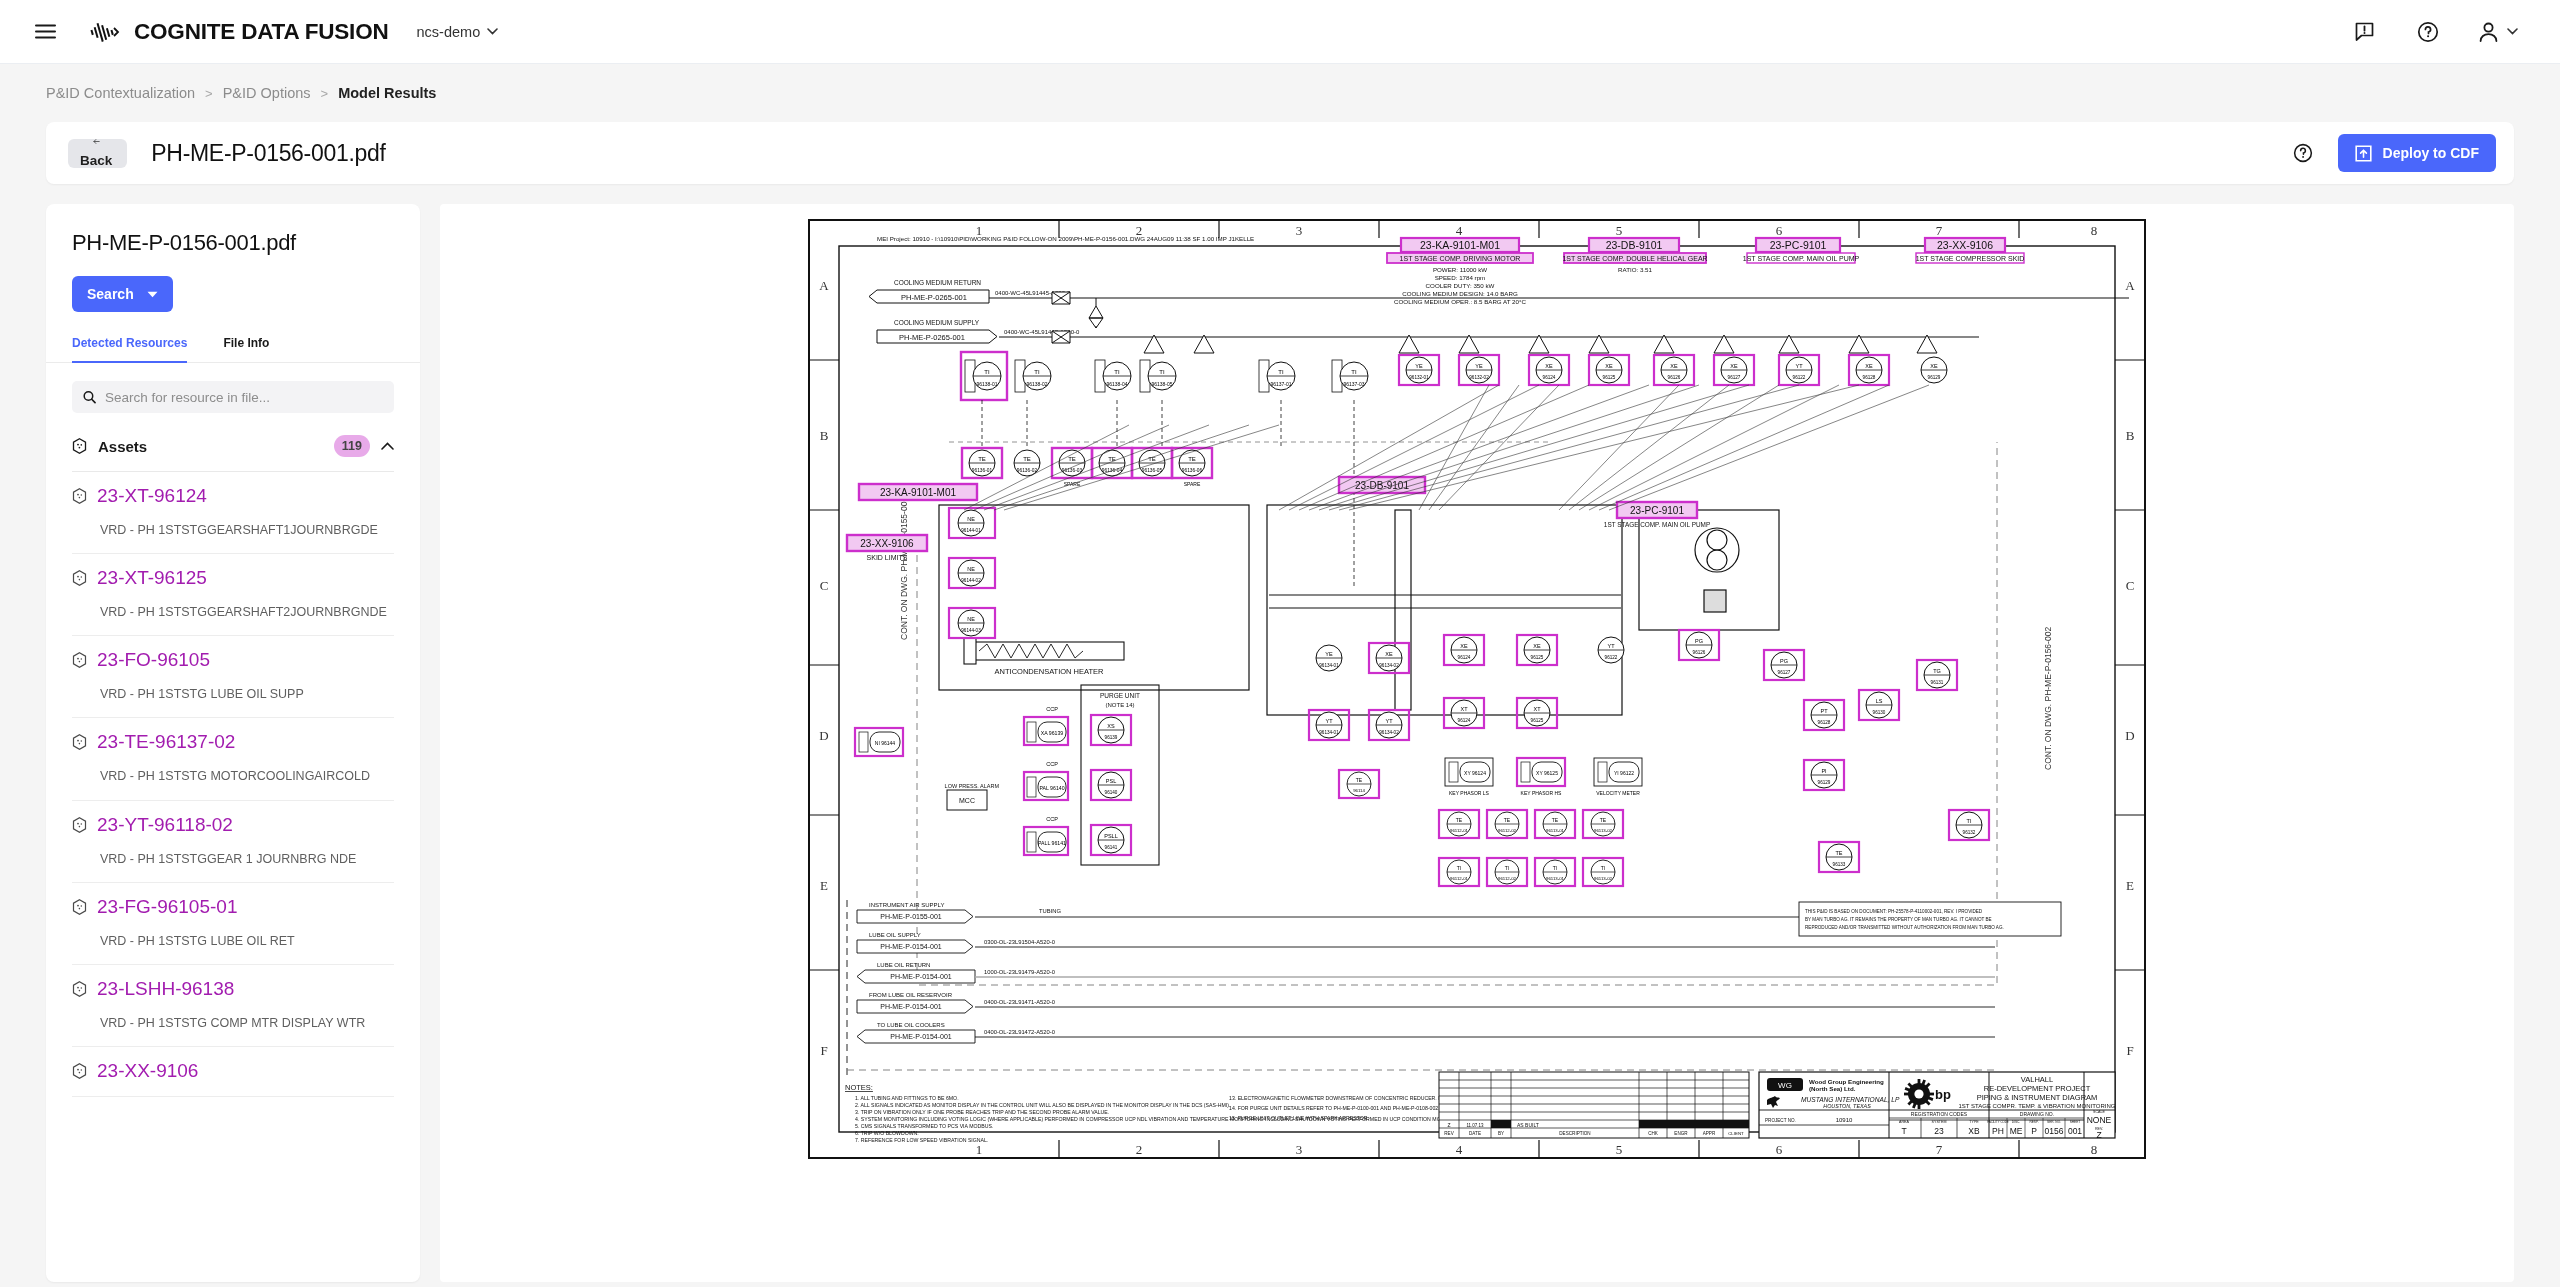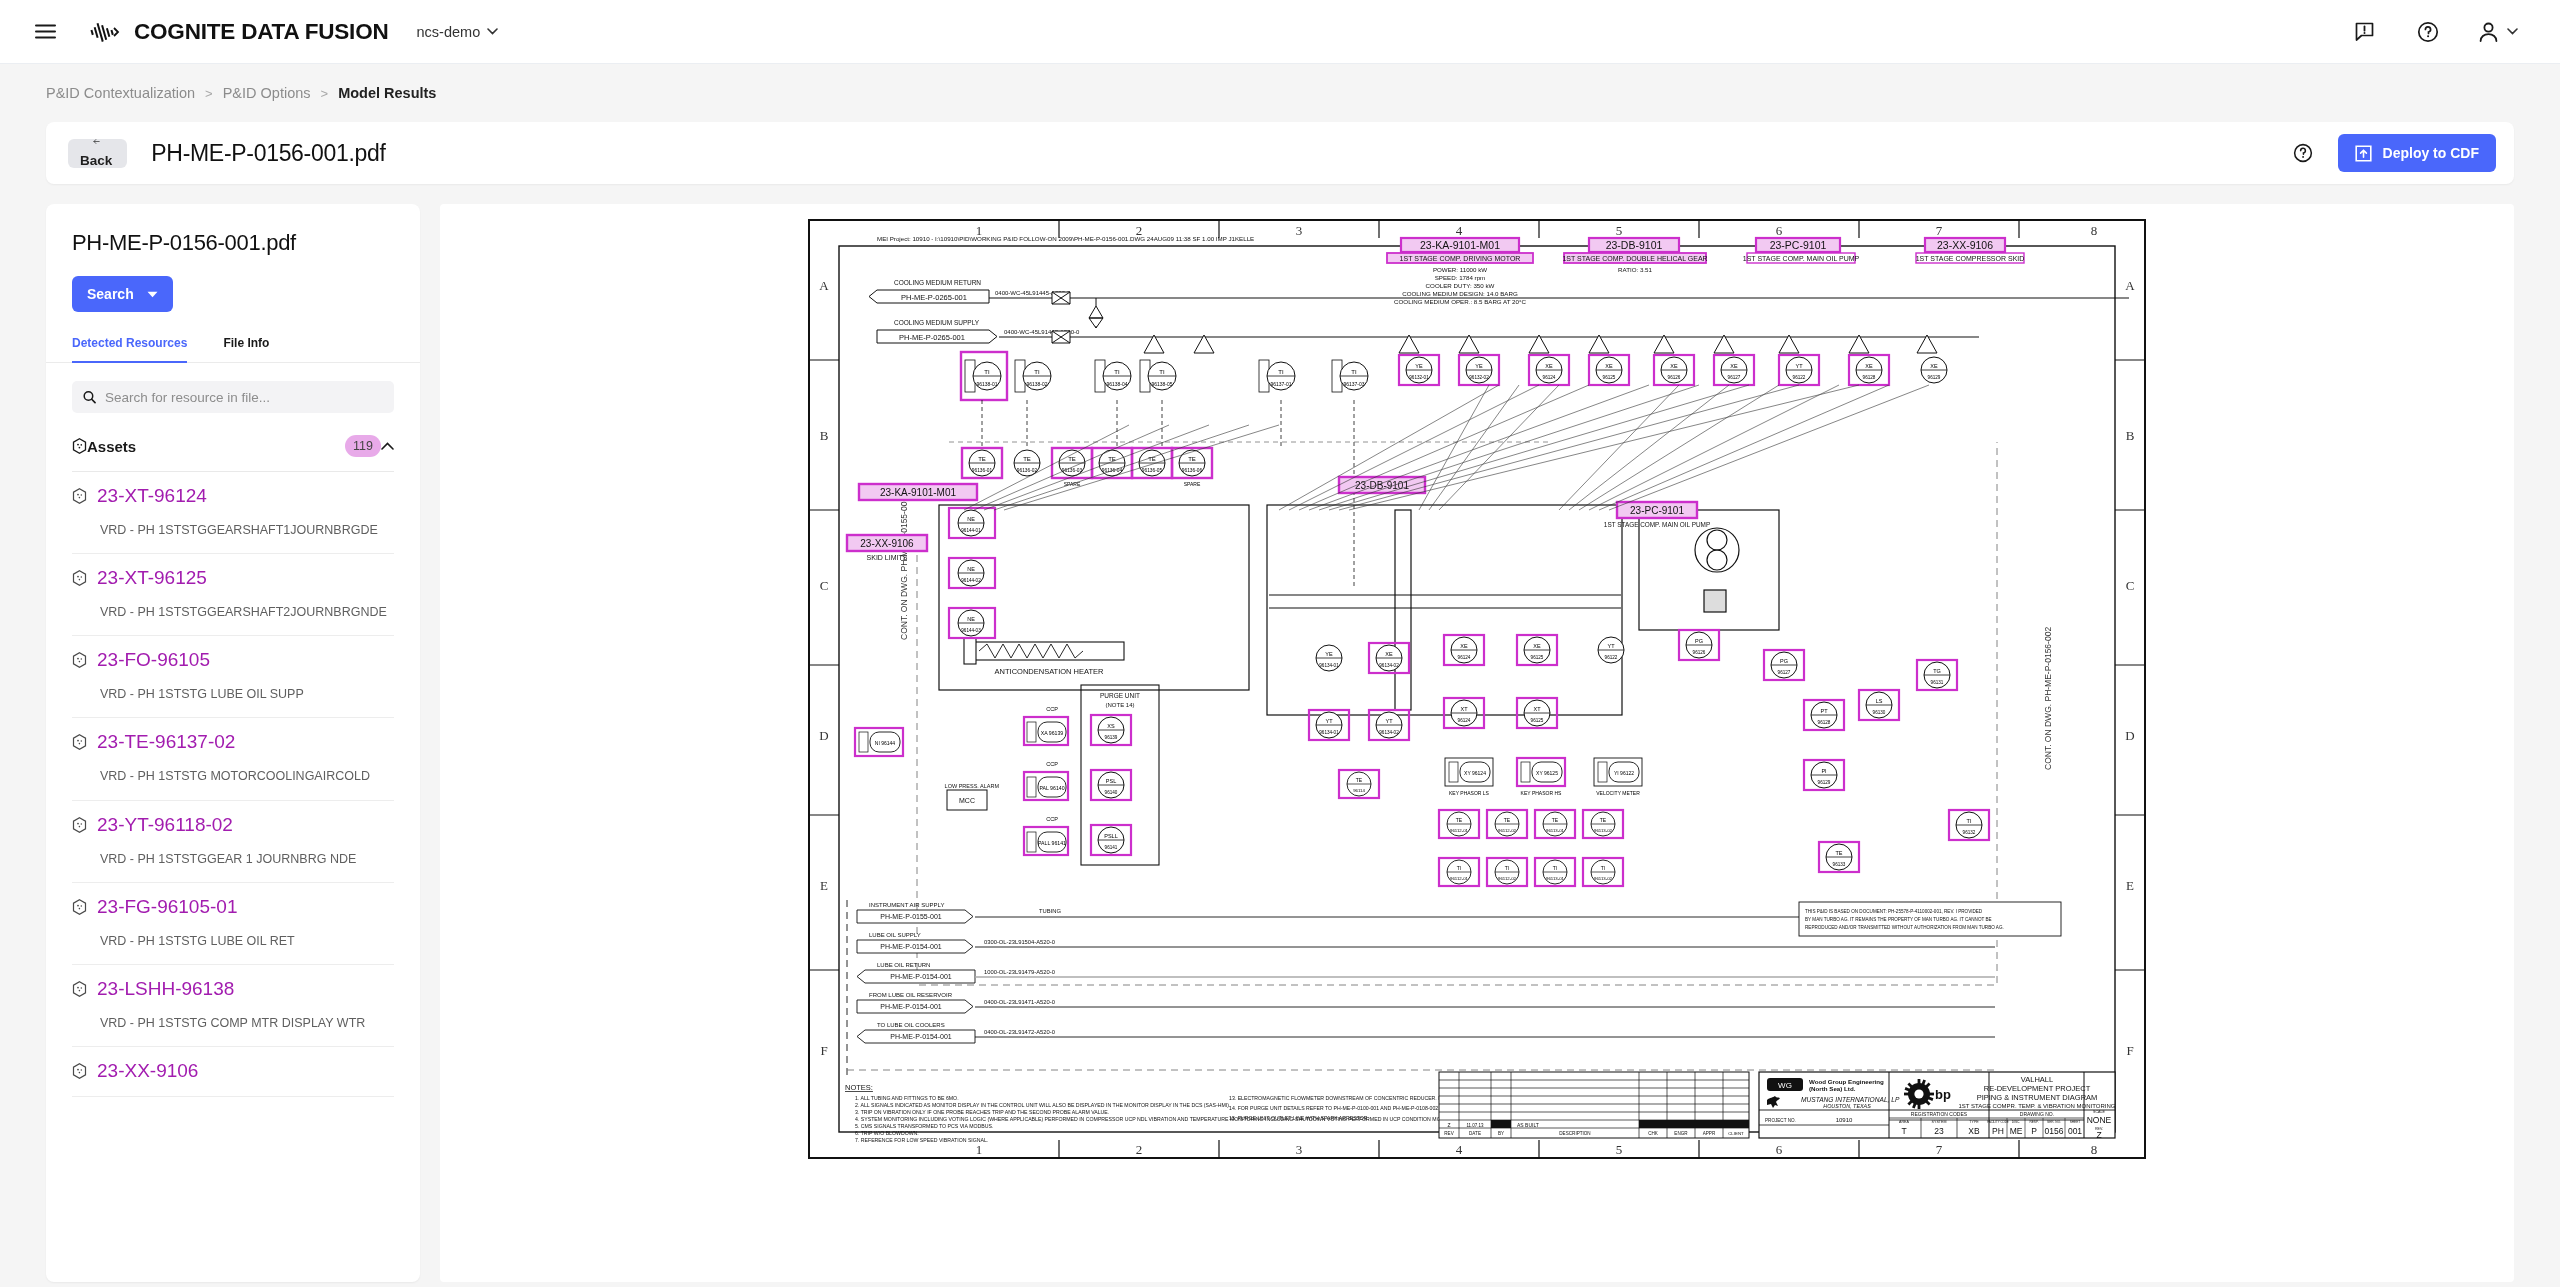--- a/index.html
+++ b/index.html
@@ -112,31 +112,31 @@
   }
   .search-wrap input {
     border: none; outline: none; background: transparent;
     font-size: 13.5px; color: #333; width: 100%;
     font-family: inherit;
   }
   .search-wrap input::placeholder { color: #8d8d8d; }
 
   .group-head {
     margin: 22px 26px 0 26px;
-    display: flex; align-items: center; 
+    display: flex; align-items: center; gap: 11px;
     padding-bottom: 14px;
     border-bottom: 1px solid #e9e9e9;
   }
   .group-label { font-size: 15px; font-weight: 600; color: #1a1a1a; }
   .count-badge {
     margin-left: auto;
     background: #e8aae9; color: #444;
     border-radius: 11px; min-width: 34px; height: 22px;
     display: flex; align-items: center; justify-content: center;
-    font-size: 12.5px; font-weight: 400; padding: 0 8px;
+    font-size: 12.5px; font-weight: 700; padding: 0 8px;
   }
   .chev { cursor: pointer; color: #222; display:flex; align-items:center;}
 
   .asset-list { padding: 0 26px; }
   .asset-item {
     padding: 13px 0 14px 0;
     border-bottom: 1px solid #ededed;
     cursor: pointer;
   }
   .asset-top { display: flex; align-items: center; gap: 10px; }

